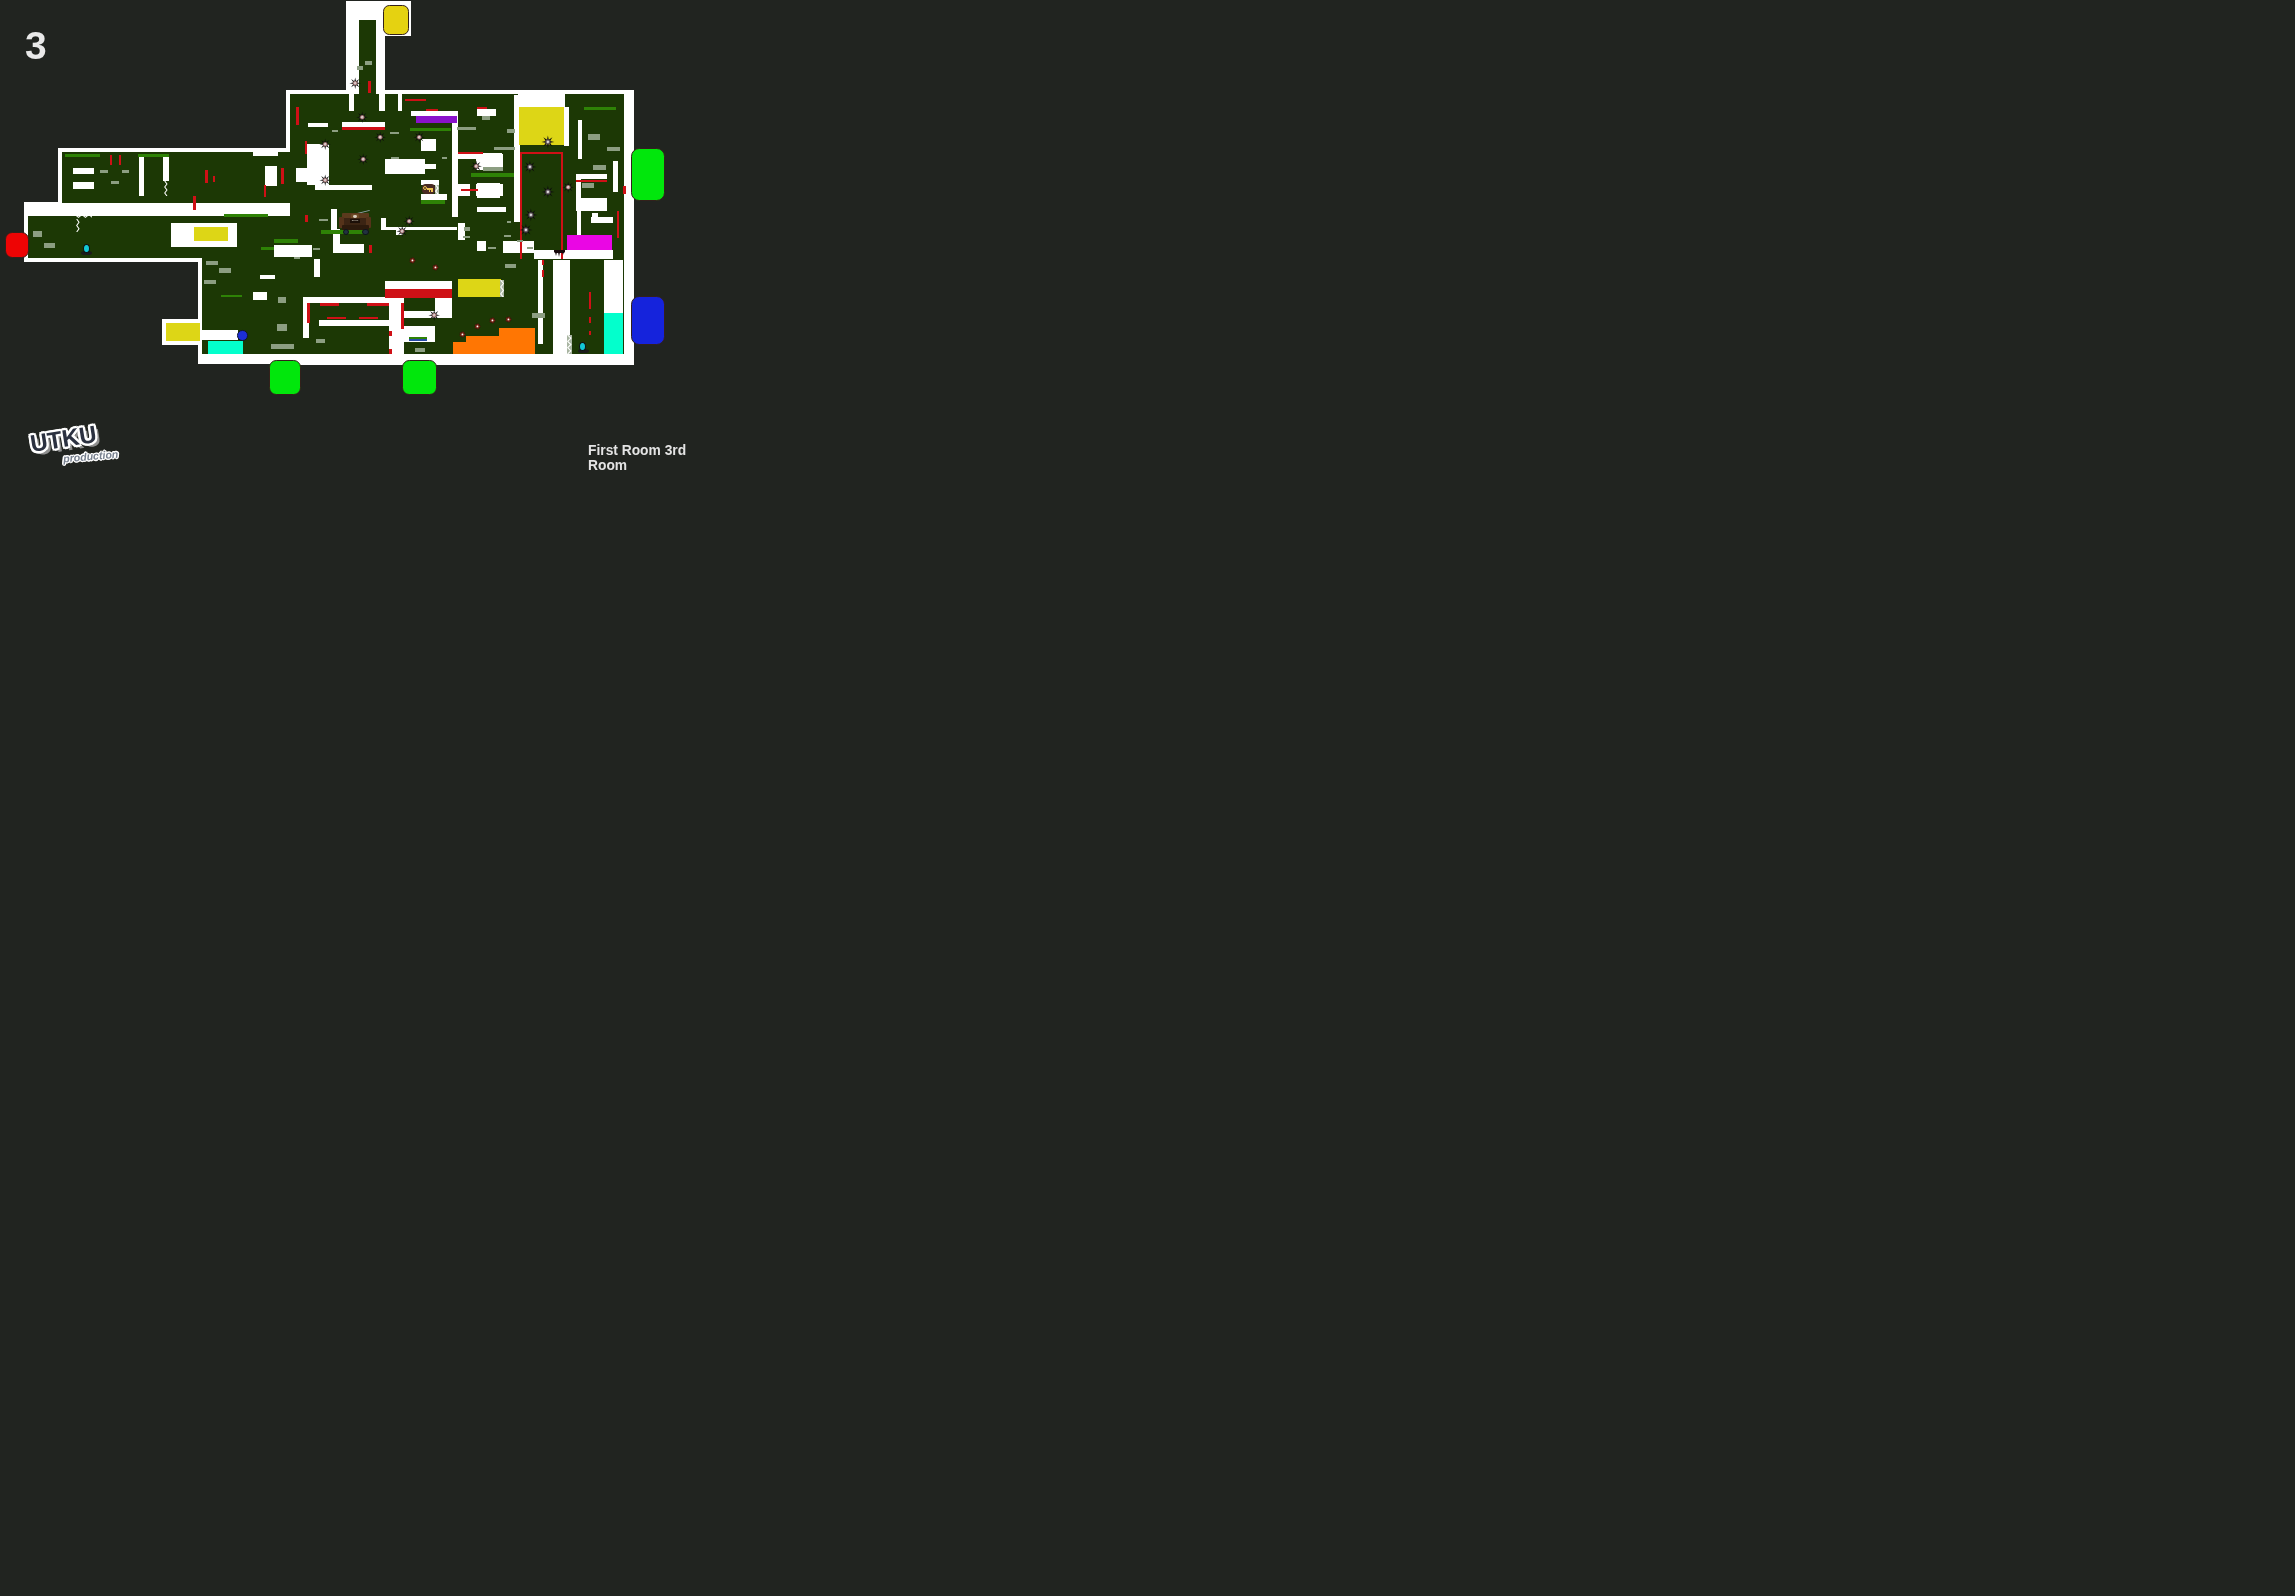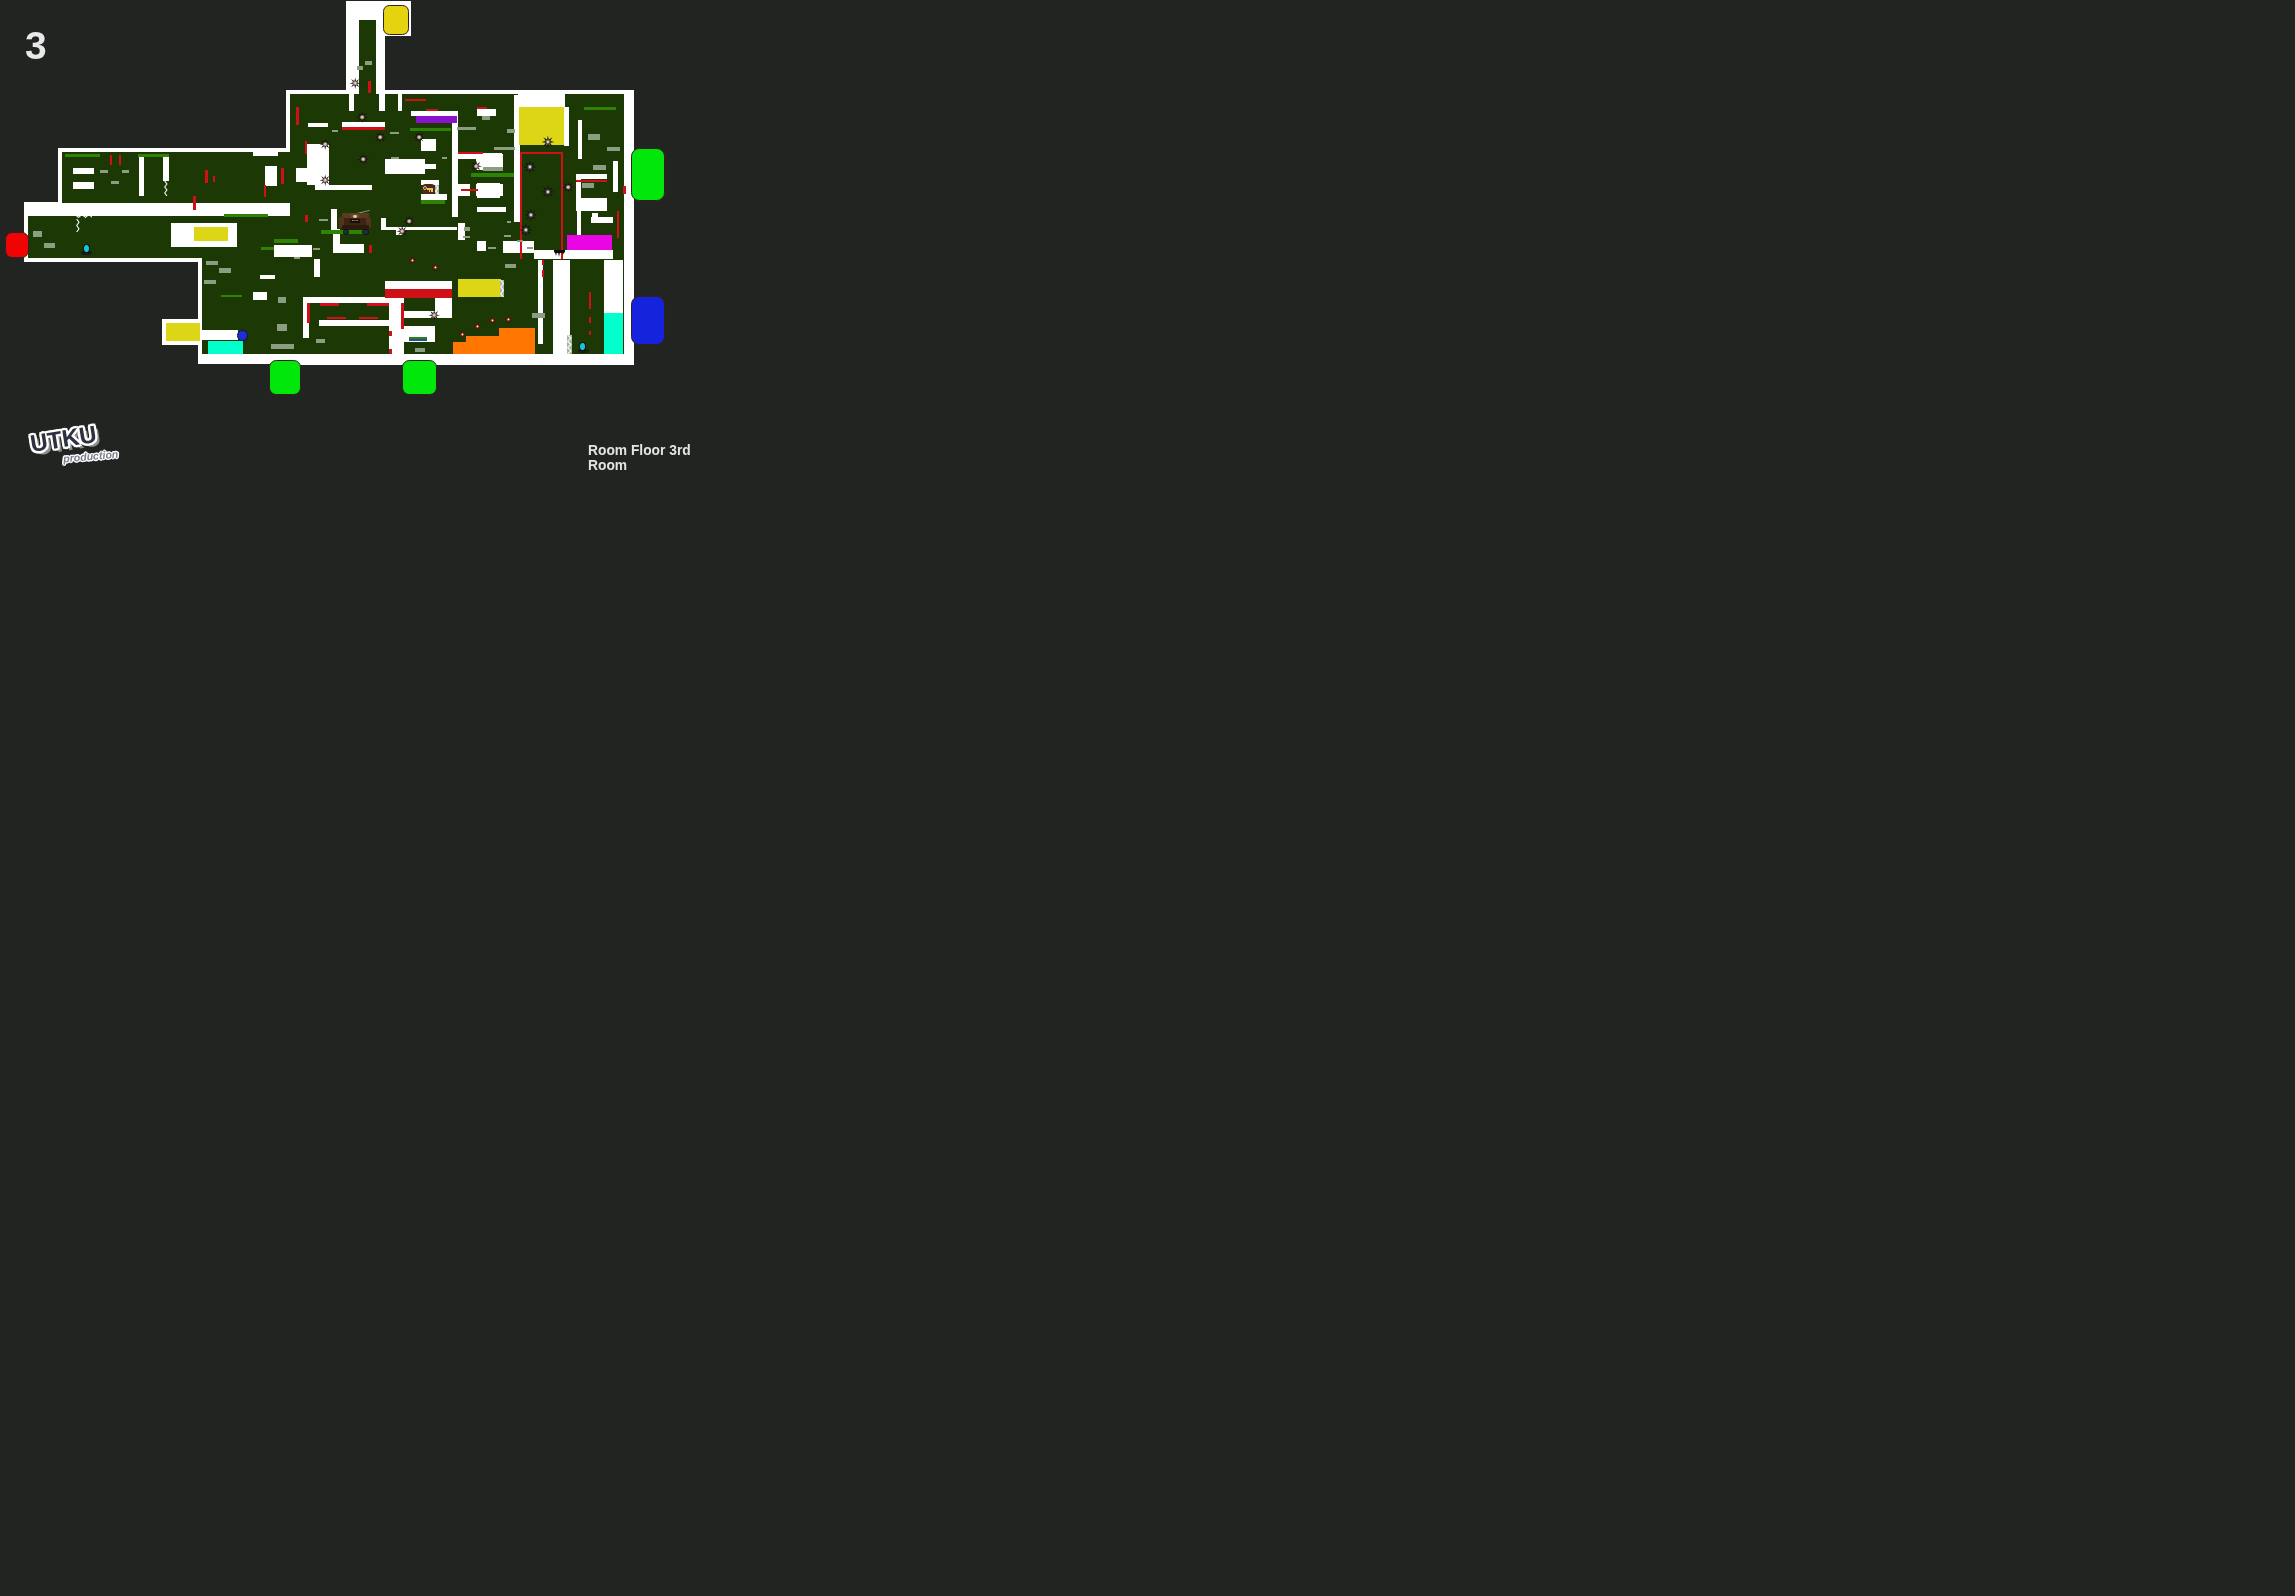--- a/index.html
+++ b/index.html
@@ -429,15 +429,15 @@
         <div class="shop-part" style="left: 2.8px; top: 12px; width: 27px; height: 5px; background: rgb(44, 26, 12); border-radius: 0.9px;"></div>
         <div class="shop-part" style="left: 3.7px; top: 15.6px; width: 4.6px; height: 4.6px; background: rgb(34, 49, 63); border-radius: 50%; border: 0.9px solid rgb(14, 20, 26);"></div>
         <div class="shop-part" style="left: 23px; top: 15.6px; width: 4.6px; height: 4.6px; background: rgb(34, 49, 63); border-radius: 50%; border: 0.9px solid rgb(14, 20, 26);"></div>
         <div id="shop-sign-text">SHOP</div>
       </div>
     </div>
   <div id="logo">
     <div id="logo-main">UTKU</div>
     <div id="logo-sub">production</div>
   </div>
-  <div id="caption">Room Floor 3rd Room</div>
+  <div id="caption">First Room 3rd Room</div>
 </div>
 
 
 </body></html>

